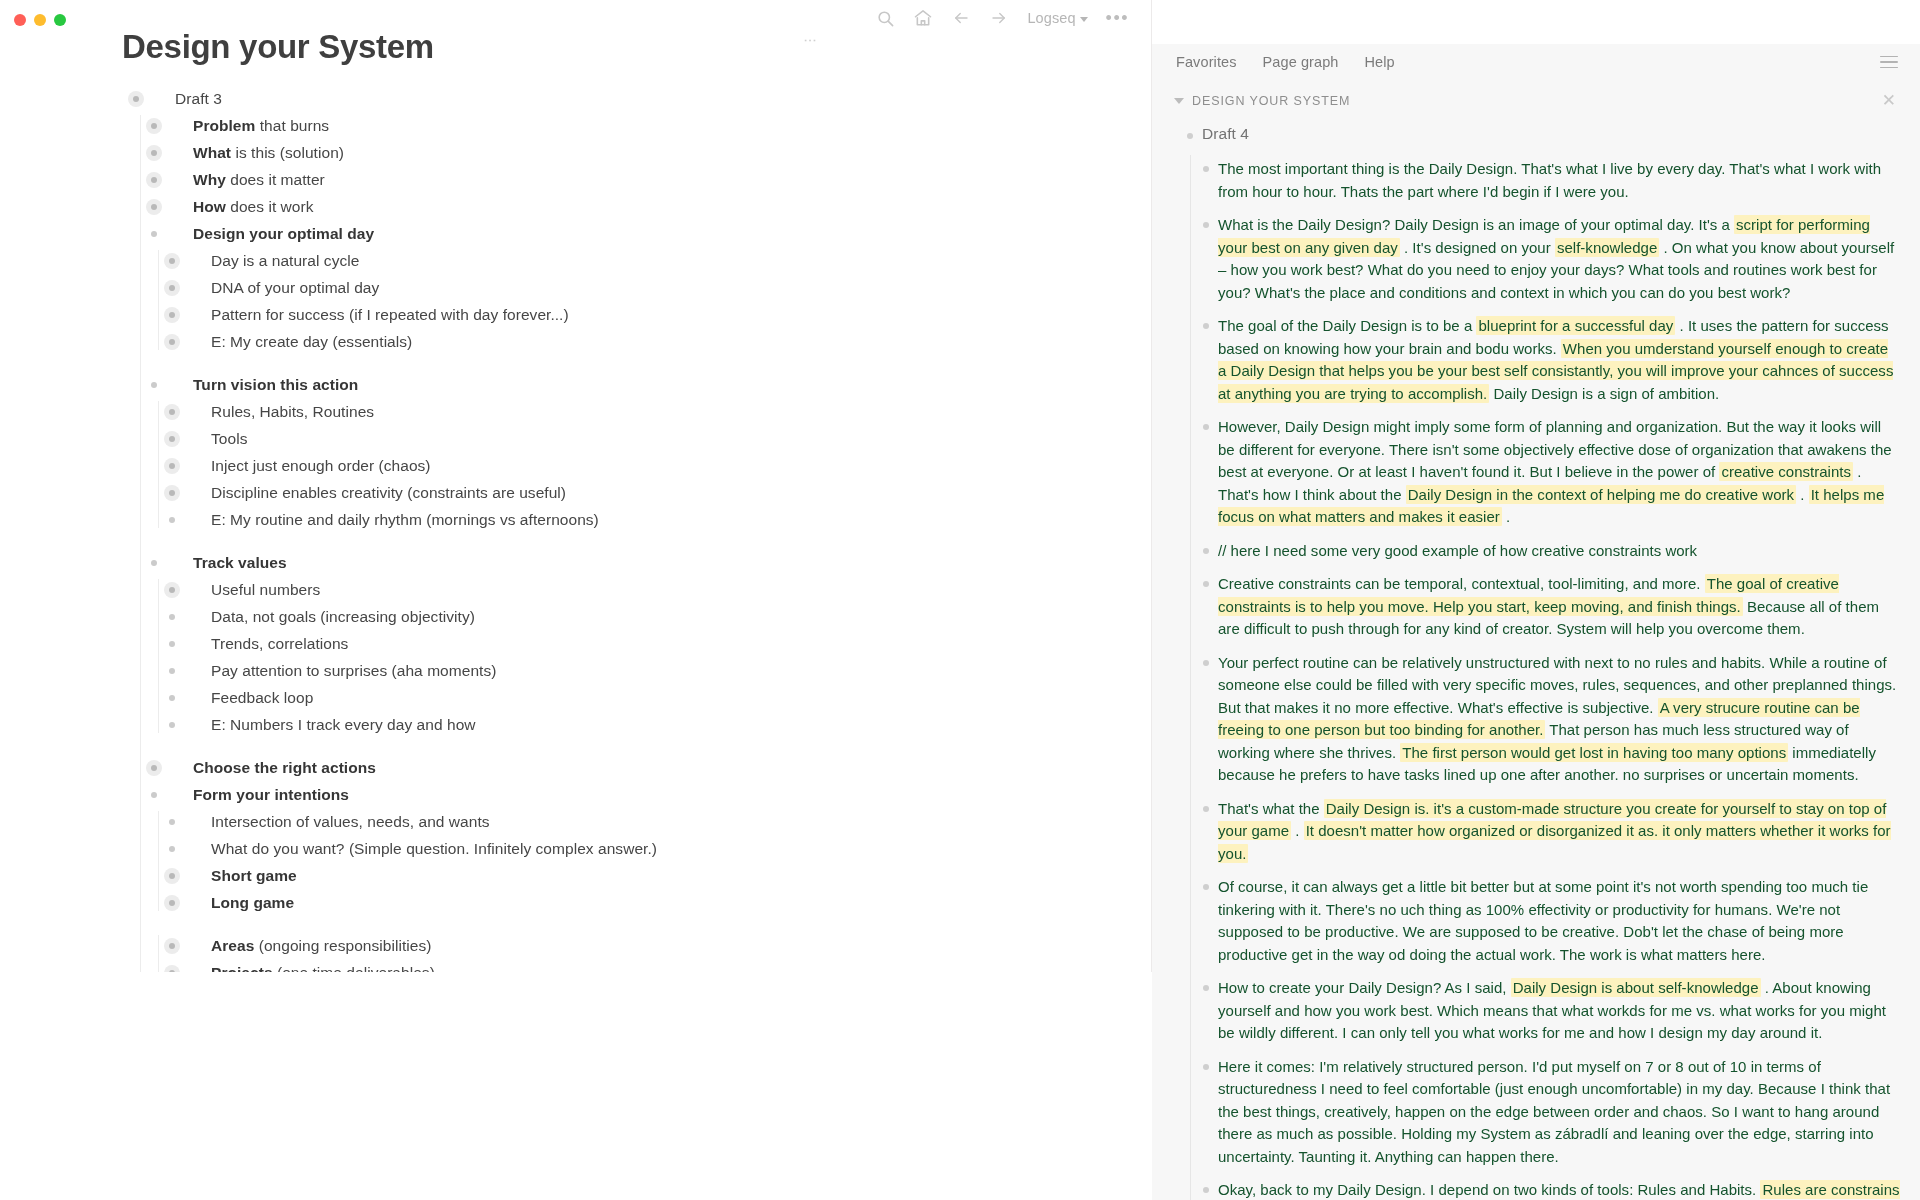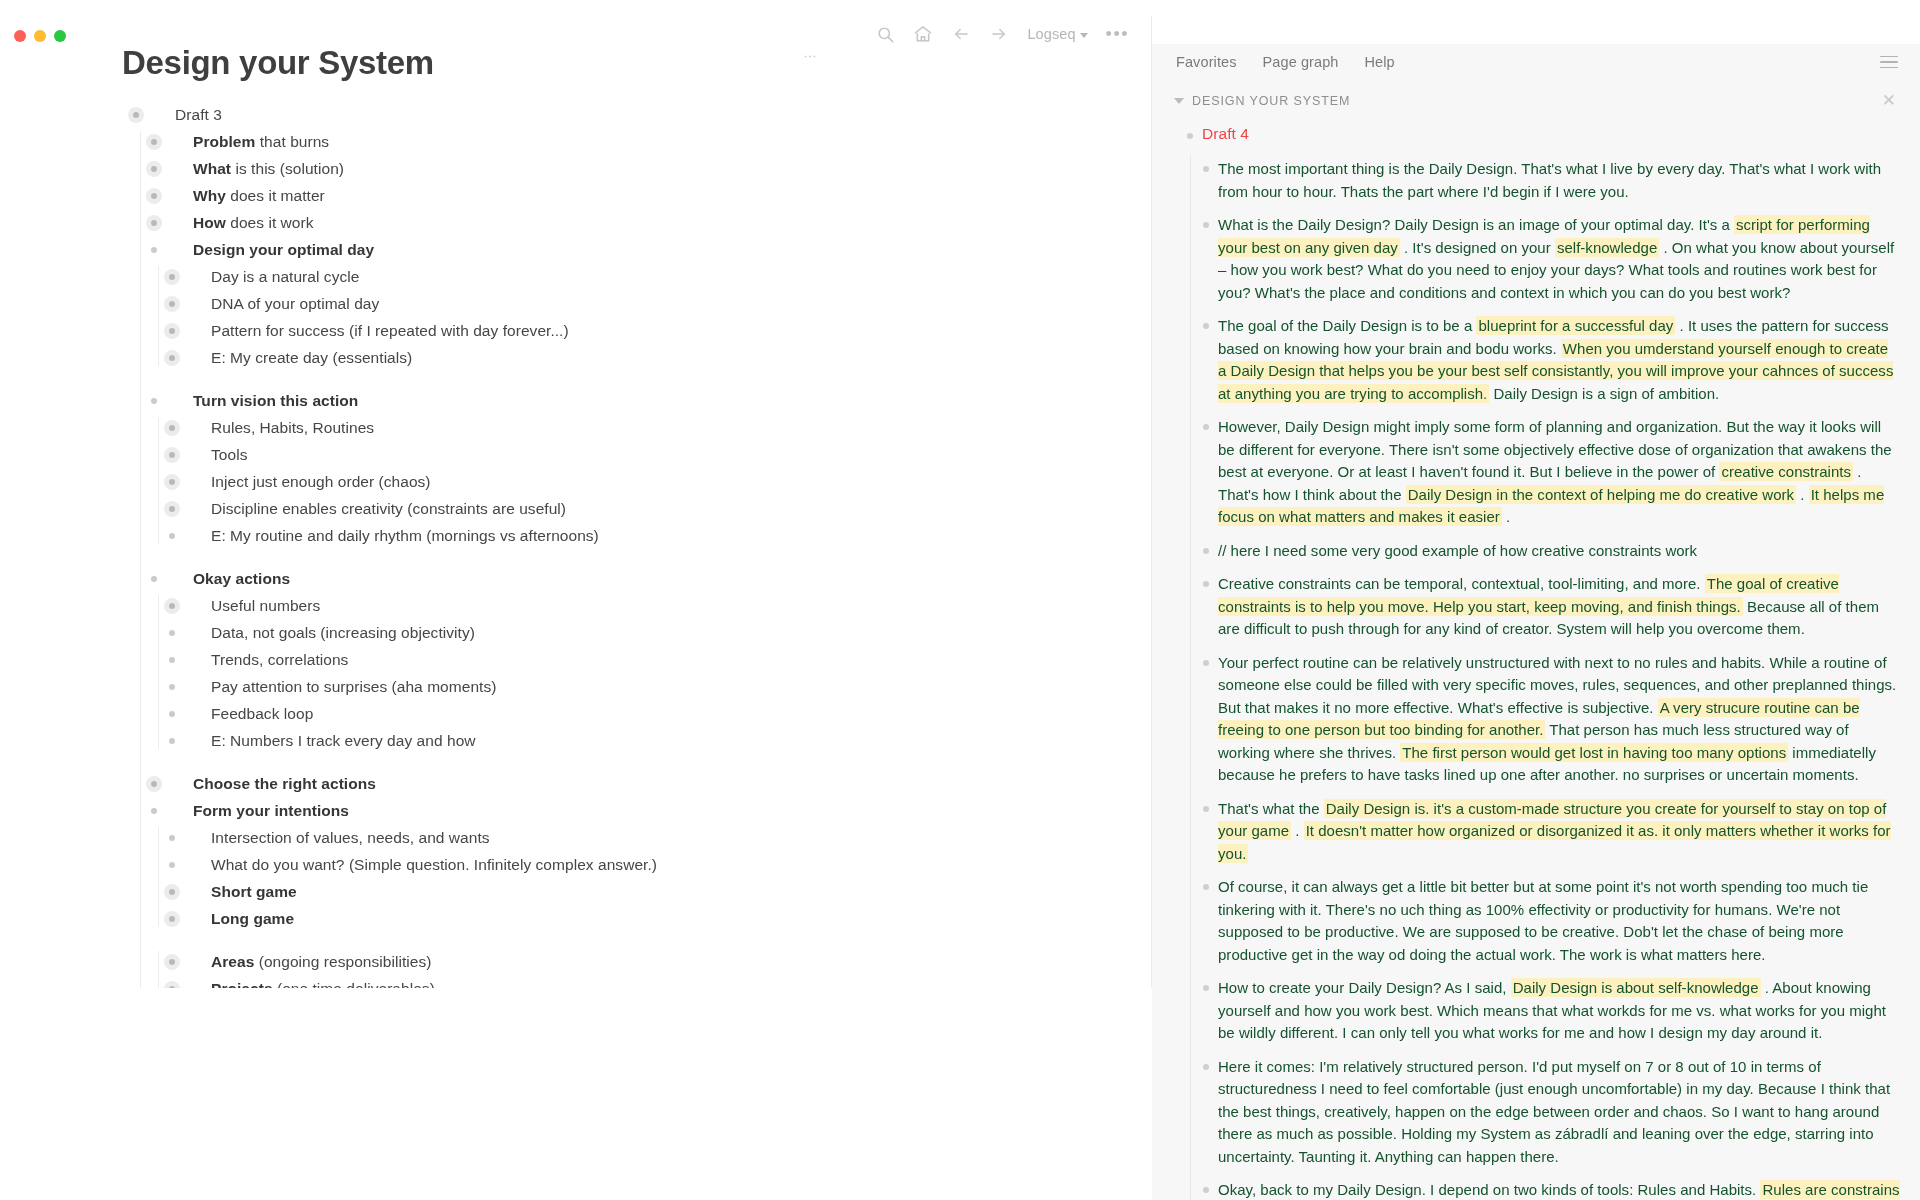--- a/index.html
+++ b/index.html
@@ -12,21 +12,20 @@
   #app { display: flex; width: 1920px; height: 1200px; position: relative; }
 
   
   .main-pane {
     width: 1152px;
     height: 972px;
     background: #ffffff;
     position: relative;
     overflow: hidden;
     border-right: 1px solid #eceaea;
-    margin-top: 16px;
   }
   .traffic {
     position: absolute; top: 14px; left: 14px;
     display: flex; gap: 8px; align-items: center;
   }
   .tl { width: 12px; height: 12px; border-radius: 50%; }
   .tl.red { background: #ff5f57; }
   .tl.yellow { background: #febc2e; }
   .tl.green { background: #28c840; }
 
@@ -149,21 +148,21 @@
     font-size: 12.5px; letter-spacing: .9px; color: #8e8e8e;
     font-weight: 400;
   }
   .side-close {
     margin-left: auto; color: #c9c9c9; font-size: 17px; cursor: pointer;
     line-height: 14px; font-weight: 300;
   }
 
   .side-body { padding: 6px 20px 0 30px; }
   .side-root-label {
-    font-size: 15.5px; color: #ef4444; letter-spacing: .05px;
+    font-size: 15.5px; color: #737373; letter-spacing: .05px;
   }
   .side-children { margin-left: 16px; position: relative; }
   .side-children::before {
     content: ""; position: absolute; left: -8px; top: 2px; bottom: 0;
     width: 1px; background: #e6e6e6;
   }
   .para-row { display: flex; align-items: flex-start; padding: 5px 0 6px 0; }
   .para-bullet {
     flex: 0 0 auto; width: 16px; height: 22px;
     display: flex; align-items: center; justify-content: center;
@@ -360,21 +359,21 @@
                       </div>
                     </li>
                   </ul>
                 </li>
                 <div class="gap"></div>
                 <li class="node">
                   <div class="row">
                     <span class="bullet">
                       <i></i>
                     </span>
-                    <span class="label"><b>Okay actions</b></span>
+                    <span class="label"><b>Track values</b></span>
                   </div>
                   <ul>
                     <li class="node">
                       <div class="row">
                         <span class="bullet has-children">
                           <i></i>
                         </span>
                         <span class="label">Useful numbers</span>
                       </div>
                     </li>

